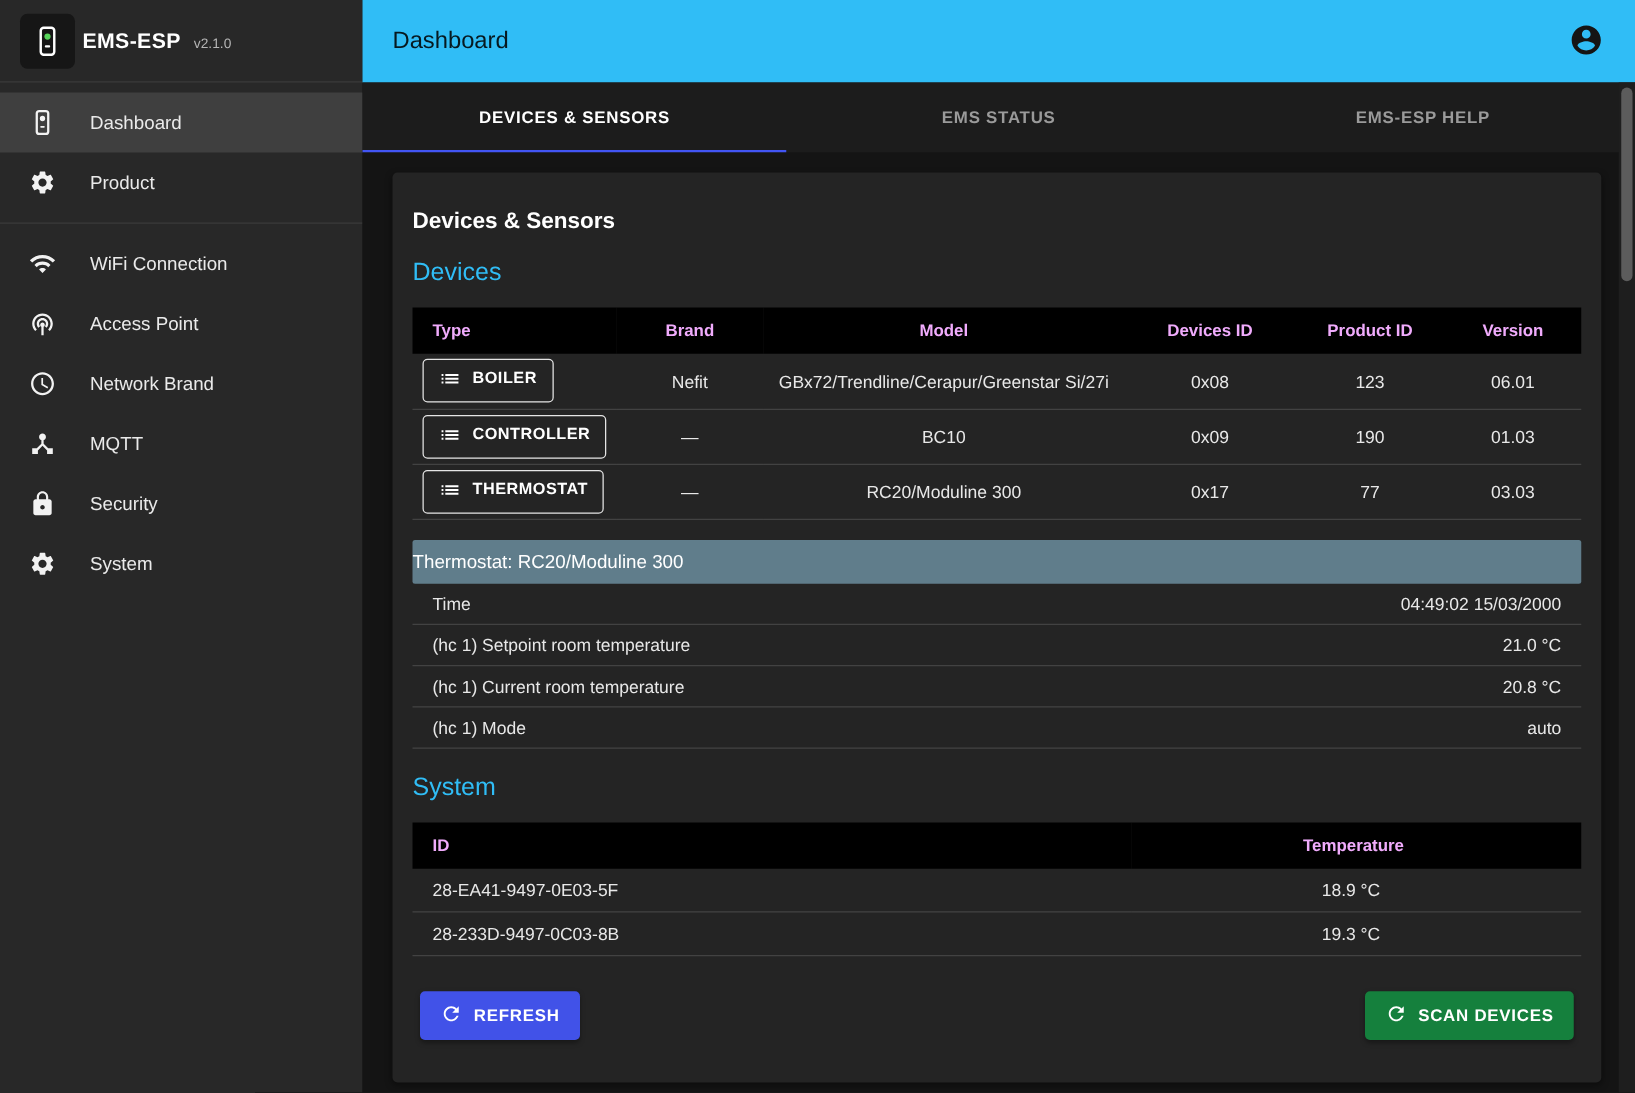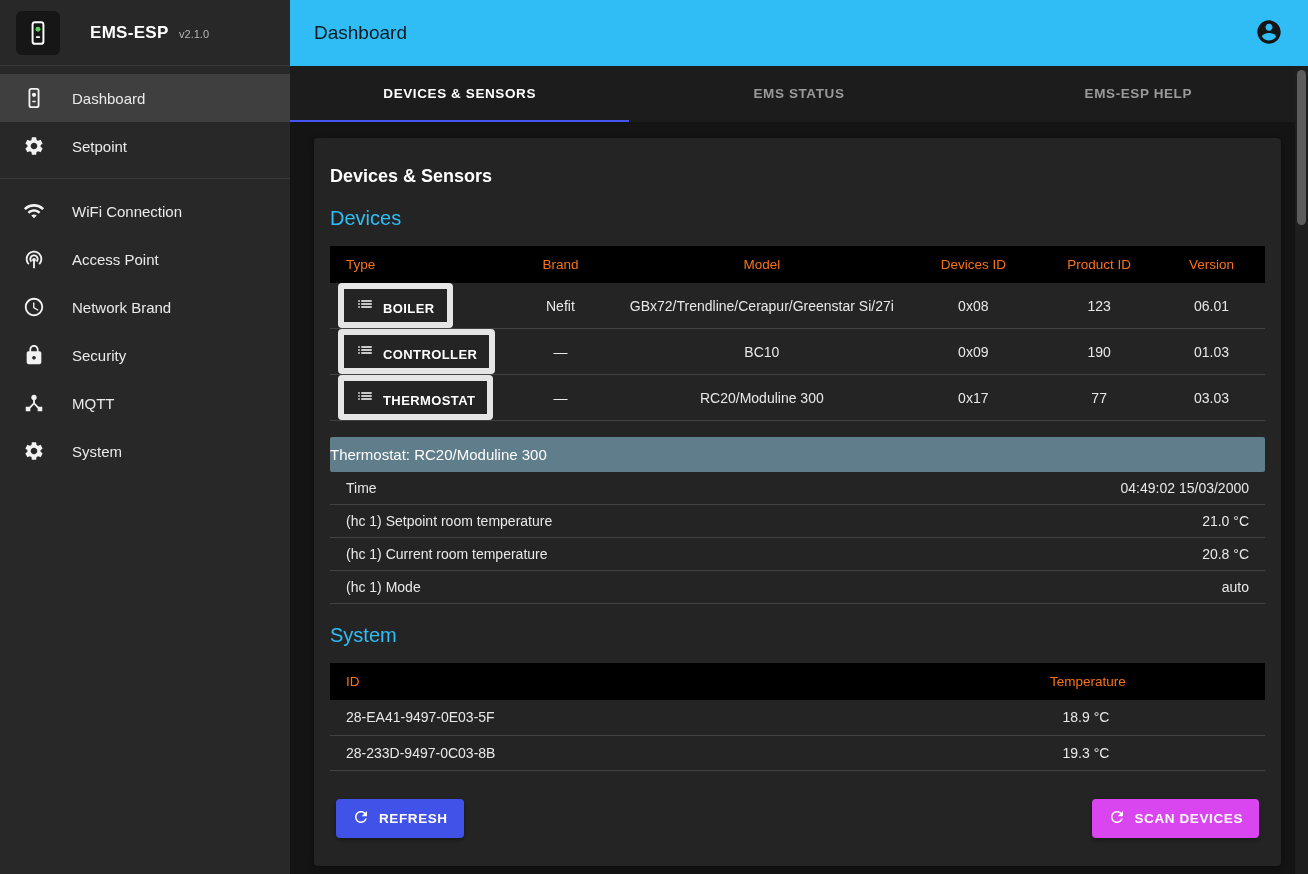--- a/index.html
+++ b/index.html
@@ -2,21 +2,21 @@
 <html><head>
 <meta charset="utf-8">
 <style>
   * { box-sizing: border-box; margin: 0; padding: 0; }
   html,body { width:1308px; height:874px; overflow:hidden; background:#141414;
     font-family:"Liberation Sans","DejaVu Sans",sans-serif; }
   .app { display:flex; width:1308px; height:874px; }
 
   
   .sidebar { width:290px; min-width:290px; background:#282828; color:#eee; display:flex; flex-direction:column; }
-  .sidebar-header { height:66px; display:flex; align-items:center; gap:30px; padding:0 16px; border-bottom:1px solid #3a3a3a; }
+  .sidebar-header { height:66px; display:flex; align-items:center; gap:6px; padding:0 16px; border-bottom:1px solid #3a3a3a; }
   .logo-tile { width:44px; height:44px; border-radius:6px; background:#161616; display:flex; align-items:center; justify-content:center; }
   .brand-name { font-size:17px; font-weight:700; color:#fff; letter-spacing:.3px; }
   .brand-version { font-size:11px; color:#b5b5b5; margin-left:6px; }
   nav { padding-top:8px; }
   .nav-item { height:48px; display:flex; align-items:center; padding-left:22px; gap:26px; cursor:pointer; color:#eaeaea; font-size:15px; }
   .nav-item.active { background:#3f3f3f; }
   .nav-icon { width:24px; height:24px; display:flex; align-items:center; justify-content:center; color:#f2f2f2; }
   .nav-icon svg { width:22px; height:22px; fill:currentColor; }
   .nav-divider { height:1px; background:#3a3a3a; margin:8px 0; }
 
@@ -31,42 +31,42 @@
   .tab { flex:1; display:flex; align-items:center; justify-content:center; font-size:13.5px; font-weight:600; letter-spacing:.6px; color:#9a9a9a; cursor:pointer; border-bottom:2px solid transparent; }
   .tab.active { color:#fff; border-bottom-color:#4255f4; }
 
   .content { flex:1; background:#141414; padding:16px 27px 8px 24px; overflow:hidden; }
   .card { background:#242424; border-radius:4px; box-shadow:0 2px 6px rgba(0,0,0,.45); height:100%; padding:14px 16px 24px; color:#e8e8e8; }
 
   .card-title { font-size:18px; font-weight:700; color:#fff; margin:14px 0 10px; }
   .section-heading { font-size:20px; font-weight:500; color:#30bdf6; margin:20px 0 16px; }
 
   table { width:100%; border-collapse:collapse; font-size:14px; }
-  thead th { background:#000; color:#f97316; font-weight:400; font-size:13.5px; height:37px; padding:0 12px; text-align:center; white-space:nowrap; }
+  thead th { background:#000; color:#f0abfc; font-weight:700; font-size:13.5px; height:37px; padding:0 12px; text-align:center; white-space:nowrap; }
   thead th:first-child { text-align:left; padding-left:16px; }
   tbody td { height:44px; border-bottom:1px solid rgba(255,255,255,.14); text-align:center; color:#e8e8e8; white-space:nowrap; padding:0 8px; }
   tbody td:first-child { text-align:left; padding-left:8px; }
 
-  .type-btn { display:inline-flex; align-items:flex-end; gap:9px; padding:6px 12px; background:transparent; border:6px solid #e5e5e5; border-radius:4px; color:#fff; font-size:13px; font-weight:600; letter-spacing:.4px; cursor:pointer; white-space:nowrap; font-family:inherit; }
+  .type-btn { display:inline-flex; align-items:flex-start; gap:9px; padding:6px 12px; background:transparent; border:1px solid #e5e5e5; border-radius:4px; color:#fff; font-size:13px; font-weight:600; letter-spacing:.4px; cursor:pointer; white-space:nowrap; font-family:inherit; }
   .type-btn svg { width:18px; height:18px; fill:#fff; }
 
   .section-bar { margin-top:16px; background:#607d8b; color:#fff; font-size:15px; padding:9px 0; border-radius:2px; }
   .kv-row { display:flex; justify-content:space-between; align-items:center; padding:8px 16px; border-bottom:1px solid rgba(255,255,255,.14); font-size:14px; }
   .kv-value { text-align:right; }
 
   .sensors-table thead th:last-child { text-align:center; padding-right:16px; }
   .sensors-table tbody td { height:35px; }
   .sensors-table tbody td:first-child { padding-left:16px; }
   .sensors-table tbody td:last-child { text-align:center; padding-right:16px; }
 
   .actions { display:flex; justify-content:space-between; margin-top:28px; padding:0 6px;gap:28px; }
   .btn { display:inline-flex; align-items:center; gap:9px; border:none; border-radius:4px; color:#fff; font-size:13.5px; font-weight:600; letter-spacing:.6px; padding:9px 16px; cursor:pointer; box-shadow:0 2px 4px rgba(0,0,0,.35); font-family:inherit; }
   .btn svg { width:18px; height:18px; fill:#fff; }
   .btn-refresh { background:#4152e8; }
-  .btn-scan { background:#d946ef; }
+  .btn-scan { background:#15803d; }
 
   .scrollbar { position:absolute; right:0; top:66px; bottom:0; width:13px; background:#1e1e1e; }
   .scroll-thumb { position:absolute; top:4px; left:2px; width:9px; height:155px; background:#5c5c5c; border-radius:5px; cursor:pointer; }
 </style>
 </head>
 <body>
 
 <div class="app">
 
   <aside class="sidebar">
@@ -94,21 +94,21 @@
             </svg>
         </span>
         <span class="nav-label">Dashboard</span>
       </div>
       <div class="nav-item">
         <span class="nav-icon">
           <svg viewBox="0 0 24 24">
               <path d="M19.14 12.94c.04-.3.06-.61.06-.94 0-.32-.02-.64-.07-.94l2.03-1.58c.18-.14.23-.41.12-.61l-1.92-3.32c-.12-.22-.37-.29-.59-.22l-2.39.96c-.5-.38-1.03-.7-1.62-.94l-.36-2.54c-.04-.24-.24-.41-.48-.41h-3.84c-.24 0-.43.17-.47.41l-.36 2.54c-.59.24-1.13.57-1.62.94l-2.39-.96c-.22-.08-.47 0-.59.22L2.74 8.87c-.12.21-.08.47.12.61l2.03 1.58c-.05.3-.09.63-.09.94s.02.64.07.94l-2.03 1.58c-.18.14-.23.41-.12.61l1.92 3.32c.12.22.37.29.59.22l2.39-.96c.5.38 1.03.7 1.62.94l.36 2.54c.05.24.24.41.48.41h3.84c.24 0 .44-.17.47-.41l.36-2.54c.59-.24 1.13-.56 1.62-.94l2.39.96c.22.08.47 0 .59-.22l1.92-3.32c.12-.22.07-.47-.12-.61l-2.01-1.58zM12 15.6c-1.98 0-3.6-1.62-3.6-3.6s1.62-3.6 3.6-3.6 3.6 1.62 3.6 3.6-1.62 3.6-3.6 3.6z"></path>
             </svg>
         </span>
-        <span class="nav-label">Setpoint</span>
+        <span class="nav-label">Product</span>
       </div>
 
       <div class="nav-divider"></div>
 
       <div class="nav-item">
         <span class="nav-icon">
           <svg viewBox="0 0 24 24">
               <path d="M1 9l2 2c4.97-4.97 13.03-4.97 18 0l2-2C16.93 2.93 7.08 2.93 1 9zm8 8l3 3 3-3c-1.65-1.66-4.34-1.66-6 0zm-4-4l2 2c2.76-2.76 7.24-2.76 10 0l2-2C15.14 9.14 8.87 9.14 5 13z"></path>
             </svg>
         </span>
@@ -126,32 +126,32 @@
         <span class="nav-icon">
           <svg viewBox="0 0 24 24">
               <path d="M11.99 2C6.47 2 2 6.48 2 12s4.47 10 9.99 10C17.52 22 22 17.52 22 12S17.52 2 11.99 2zM12 20c-4.42 0-8-3.58-8-8s3.58-8 8-8 8 3.58 8 8-3.58 8-8 8zm.5-13H11v6l5.25 3.15.75-1.23-4.5-2.67z"></path>
             </svg>
         </span>
         <span class="nav-label">Network Brand</span>
       </div>
       <div class="nav-item">
         <span class="nav-icon">
           <svg viewBox="0 0 24 24">
+              <path d="M17 16l-4-4V8.82C14.16 8.4 15 7.3 15 6c0-1.66-1.34-3-3-3S9 4.34 9 6c0 1.3.84 2.4 2 2.82V12l-4 4H3v5h5v-3.05l4-4.2 4 4.2V21h5v-5h-4z"></path>
+            </svg>
+        </span>
+        <span class="nav-label">MQTT</span>
+      </div>
+      <div class="nav-item">
+        <span class="nav-icon">
+          <svg viewBox="0 0 24 24">
               <path d="M18 8h-1V6c0-2.76-2.24-5-5-5S7 3.24 7 6v2H6c-1.1 0-2 .9-2 2v10c0 1.1.9 2 2 2h12c1.1 0 2-.9 2-2V10c0-1.1-.9-2-2-2zm-6 9c-1.1 0-2-.9-2-2s.9-2 2-2 2 .9 2 2-.9 2-2 2zm3.1-9H8.9V6c0-1.71 1.39-3.1 3.1-3.1 1.71 0 3.1 1.39 3.1 3.1v2z"></path>
             </svg>
         </span>
         <span class="nav-label">Security</span>
-      </div>
-      <div class="nav-item">
-        <span class="nav-icon">
-          <svg viewBox="0 0 24 24">
-              <path d="M17 16l-4-4V8.82C14.16 8.4 15 7.3 15 6c0-1.66-1.34-3-3-3S9 4.34 9 6c0 1.3.84 2.4 2 2.82V12l-4 4H3v5h5v-3.05l4-4.2 4 4.2V21h5v-5h-4z"></path>
-            </svg>
-        </span>
-        <span class="nav-label">MQTT</span>
       </div>
       <div class="nav-item">
         <span class="nav-icon">
           <svg viewBox="0 0 24 24">
               <path d="M19.14 12.94c.04-.3.06-.61.06-.94 0-.32-.02-.64-.07-.94l2.03-1.58c.18-.14.23-.41.12-.61l-1.92-3.32c-.12-.22-.37-.29-.59-.22l-2.39.96c-.5-.38-1.03-.7-1.62-.94l-.36-2.54c-.04-.24-.24-.41-.48-.41h-3.84c-.24 0-.43.17-.47.41l-.36 2.54c-.59.24-1.13.57-1.62.94l-2.39-.96c-.22-.08-.47 0-.59.22L2.74 8.87c-.12.21-.08.47.12.61l2.03 1.58c-.05.3-.09.63-.09.94s.02.64.07.94l-2.03 1.58c-.18.14-.23.41-.12.61l1.92 3.32c.12.22.37.29.59.22l2.39-.96c.5.38 1.03.7 1.62.94l.36 2.54c.05.24.24.41.48.41h3.84c.24 0 .44-.17.47-.41l.36-2.54c.59-.24 1.13-.56 1.62-.94l2.39.96c.22.08.47 0 .59-.22l1.92-3.32c.12-.22.07-.47-.12-.61l-2.01-1.58zM12 15.6c-1.98 0-3.6-1.62-3.6-3.6s1.62-3.6 3.6-3.6 3.6 1.62 3.6 3.6-1.62 3.6-3.6 3.6z"></path>
             </svg>
         </span>
         <span class="nav-label">System</span>
       </div>
     </nav>

